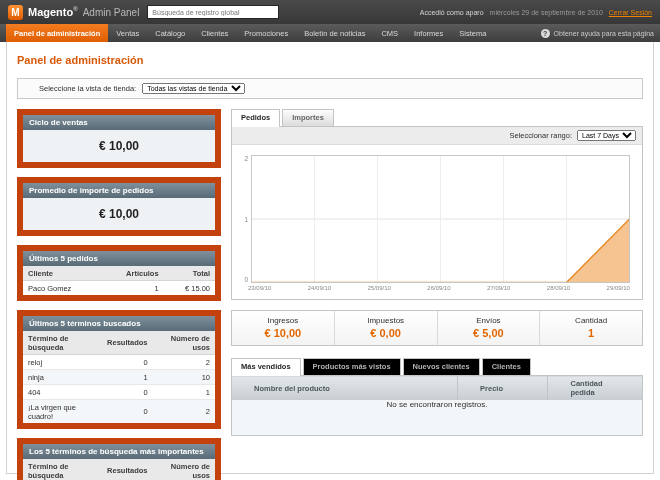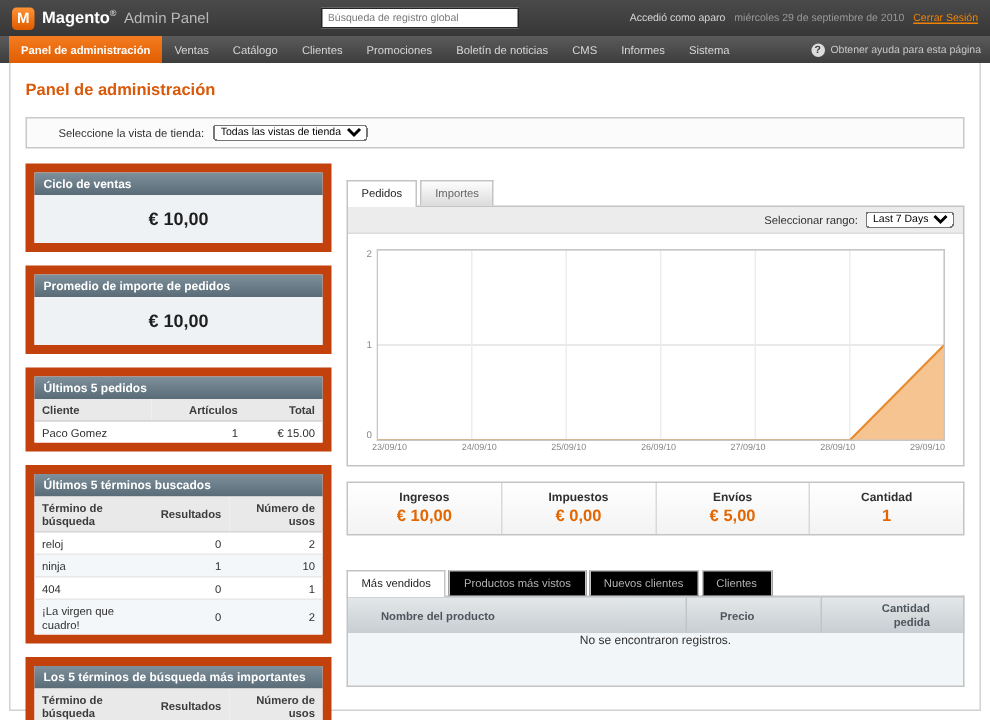--- a/index.html
+++ b/index.html
@@ -6,21 +6,21 @@
   html,body { width:660px; height:480px; overflow:hidden; }
   body { font-family:"Liberation Sans", sans-serif; background:#ffffff; color:#2f2f2f; }
 
   
   .topbar { height:24px; background:linear-gradient(#4a4a4a,#373737); display:flex; align-items:center; padding:0 8px; gap:8px; }
   .logo { display:flex; align-items:center; gap:5px; }
   .logo-badge { width:15px; height:15px; background:linear-gradient(#ff9334,#e05a00); color:#fff; font-weight:bold; font-size:10px; display:flex; align-items:center; justify-content:center; border-radius:3px; }
   .logo-title { color:#fff; font-weight:bold; font-size:11px; }
   .logo-title sup { font-size:6px; color:#ccc; }
   .logo-sub { color:#b9b9b9; font-size:10px; }
-  .search-wrap { flex:1; display:flex; justify-content:center; }
+  .search-wrap { flex:1; display:flex; }
   .search-input { width:132px; height:14px; font-size:7px; border:1px solid #262626; padding:0 4px; color:#777; background:#fff; font-family:inherit; }
   .meta { display:flex; align-items:center; gap:6px; font-size:7px; color:#d6d6d6; white-space:nowrap; }
   .meta .date { color:#999; }
   .meta .logout { color:#f18200; text-decoration:underline; cursor:pointer; }
 
   
   .nav { height:18px; background:linear-gradient(#5b5b5b,#3d3d3d); display:flex; align-items:stretch; padding:0 6px; }
   .nav-item { display:flex; align-items:center; padding:0 8px; font-size:7.5px; color:#d8d8d8; cursor:pointer; white-space:nowrap; }
   .nav-item.active { background:linear-gradient(#f47c20,#e05e00); color:#fff; font-weight:bold; }
   .nav-help { margin-left:auto; display:flex; align-items:center; gap:4px; font-size:7px; color:#c9c9c9; cursor:pointer; }
@@ -42,41 +42,41 @@
   table { width:100%; border-collapse:collapse; font-size:7.5px; }
   .mini th { background:#e9e9e9; font-weight:bold; text-align:left; padding:2.5px 5px; color:#3c3c3c; border-bottom:1px solid #d5d5d5; }
   .mini th.num, .mini td.num { text-align:right; }
   .mini td { padding:2.5px 5px; border-bottom:1px solid #e8e8e8; background:#fff; }
   .mini tr:nth-child(even) td { background:#f4f7f9; }
   .mini tr:last-child td { border-bottom:none; }
 
   
   .col-right { flex:1; min-width:0; }
   .tabs { display:flex; gap:2px; position:relative; z-index:2; }
-  .tab { font-size:7.5px; font-weight:normal; color:#666; background:linear-gradient(#fdfdfd,#dcdcdc); border:1px solid #c4c4c4; border-bottom:none; padding:3px 9px 4px; cursor:pointer; white-space:nowrap;margin-top:11px; }
+  .tab { font-size:7.5px; font-weight:bold; color:#666; background:linear-gradient(#fdfdfd,#dcdcdc); border:1px solid #c4c4c4; border-bottom:none; padding:3px 9px 4px; cursor:pointer; white-space:nowrap; }
   .tab.active { background:#fff; color:#1f1f1f; padding-bottom:5px; margin-bottom:-1px; }
   .tab.disabled { background:#000000; color:#b3b3b3; cursor:default; }
   .box { border:1px solid #c4c4c4; background:#fff; }
   .range-bar { background:#ececec; border-bottom:1px solid #dcdcdc; padding:3px 6px; display:flex; justify-content:flex-end; align-items:center; gap:5px; font-size:7.5px; }
   .chart-wrap { display:flex; padding:10px 12px 0 6px; }
   .y-labels { width:13px; display:flex; flex-direction:column; justify-content:space-between; align-items:flex-end; font-size:6.5px; color:#888; padding-right:3px; }
   .chart-svg-wrap { flex:1; }
   .chart-svg-wrap svg { display:block; width:100%; height:128px; }
   .x-labels { display:flex; justify-content:space-between; font-size:6px; color:#888; padding:2px 12px 8px 16px; }
 
   .stats { display:flex; border:1px solid #c4c4c4; margin-top:10px; background:linear-gradient(#ffffff,#f3f3f3); text-align:center; }
   .stat { flex:1; padding:5px 0 6px; border-left:1px solid #d9d9d9; }
   .stat:first-child { border-left:none; }
-  .stat-label { font-size:8px; font-weight:bold; color:#2f2f2f; }
+  .stat-label { font-size:8px; font-weight:normal; color:#2f2f2f; }
   .stat-value { font-size:11px; font-weight:bold; color:#e26703; margin-top:2px; }
 
   .bottom-tabs { margin-top:12px; }
   .grid { border:1px solid #c4c4c4; }
   .grid th { background:linear-gradient(#e3e7e9,#c7cdd1); font-size:7.5px; text-align:left; padding:3px 22px; color:#4c565c; border-right:1px solid #bfc5c9; }
-  .grid th:last-child { border-right:none;text-align:right; }
+  .grid th:last-child { border-right:none; }
   .grid .empty td { background:#f3f6f8; text-align:center; font-size:8px; padding:0 0 26px; color:#2f2f2f; }
 </style>
 </head>
 <body>
 
 <div class="topbar">
   <div class="logo">
     <span class="logo-badge">M</span>
     <span class="logo-title"><span>Magento</span><sup>®</sup></span>
     <span class="logo-sub">Admin Panel</span>

